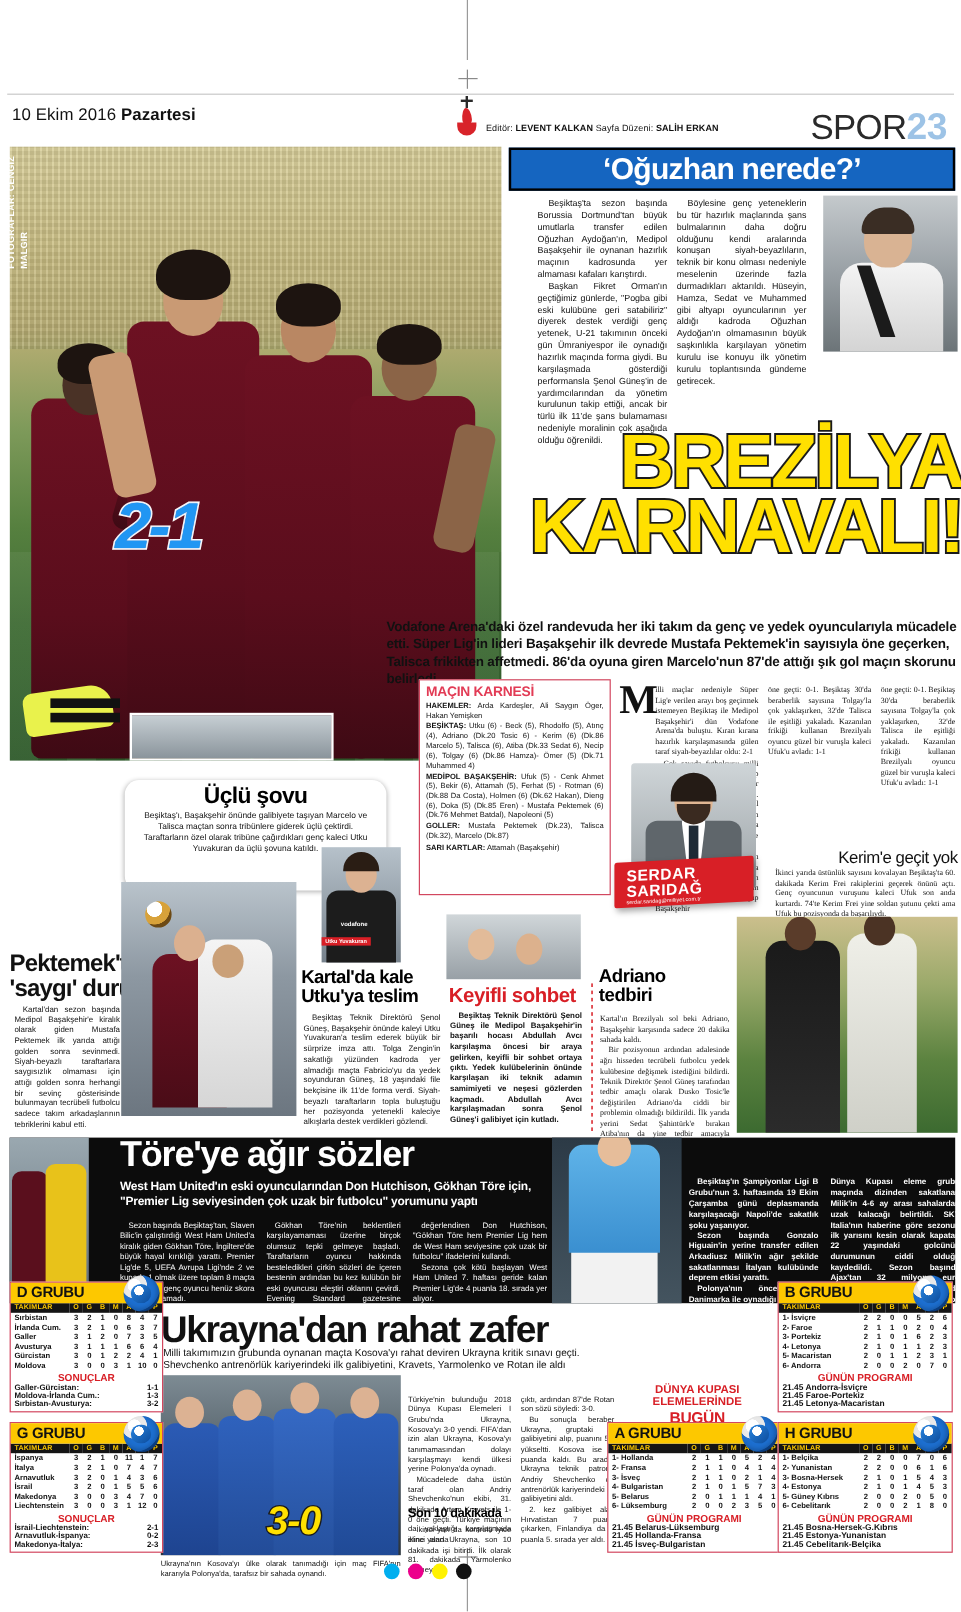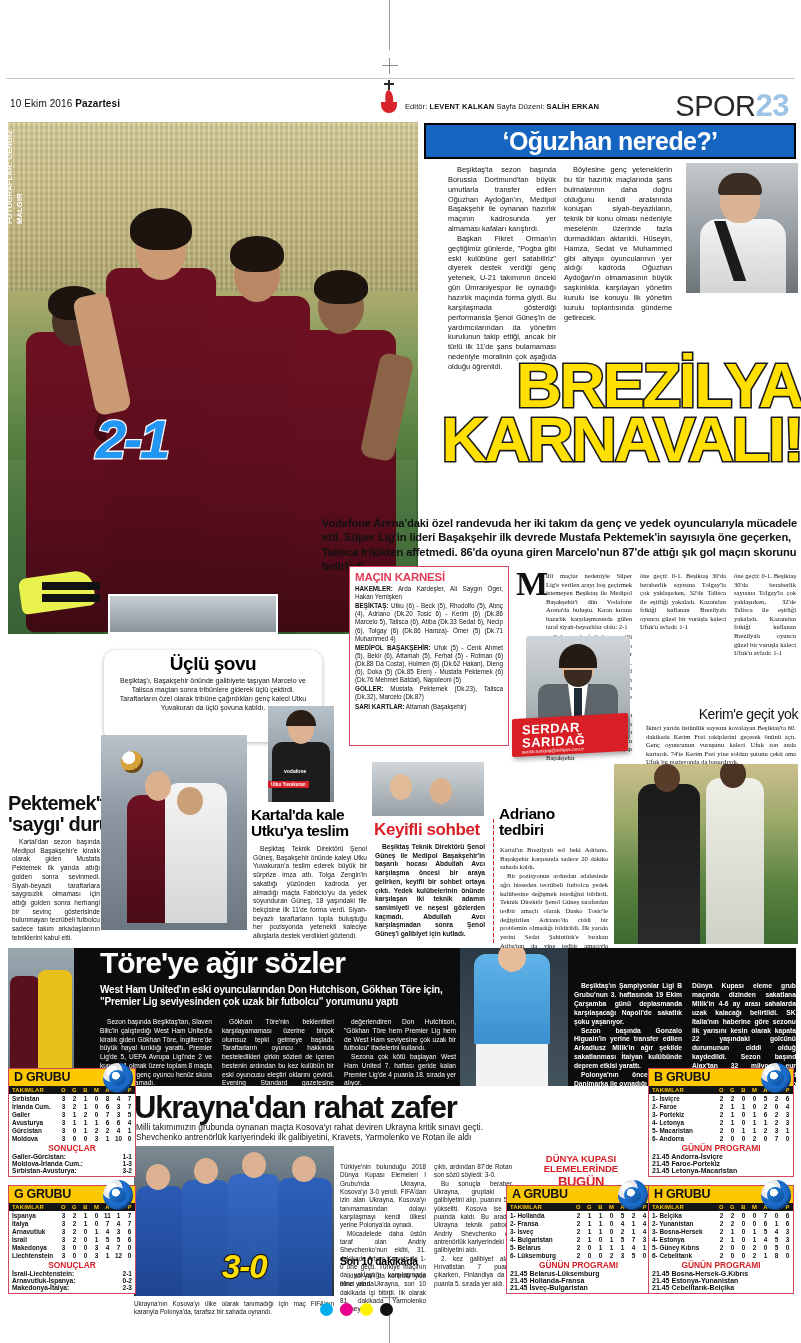--- a/index.html
+++ b/index.html
@@ -14,21 +14,21 @@
 
   
   .crop-mark { position:absolute; background:#9a9a9a; }
   .reg-cross { position:absolute; }
   .reg-cross:before, .reg-cross:after { content:""; position:absolute; background:#8a8a8a; }
   .reg-cross:before { left:0; top:7px; width:16px; height:1px; }
   .reg-cross:after { left:7px; top:0; width:1px; height:16px; }
 
   
   .masthead { position:absolute; left:0; top:86px; width:801px; height:36px; }
-  .mast-date { position:absolute; left:10px; top:12px; font-size:10px; color:#111; letter-spacing:.1px;text-align:right;}
+  .mast-date { position:absolute; left:10px; top:1px; font-size:14px; color:#111; letter-spacing:.1px;text-align:right;}
   .mast-date b { font-weight:bold; }
   .flame { position:absolute; left:381px; top:2px; width:16px; height:26px; }
   .flame .bowl { position:absolute; left:0; top:14px; width:16px; height:11px; background:#d8232a; border-radius:0 0 8px 8px; }
   .flame .fl   { position:absolute; left:4px; top:2px; width:8px; height:14px; background:#d8232a; border-radius:50% 50% 50% 50% / 70% 70% 30% 30%; transform: rotate(-6deg); }
   .flame .stem { position:absolute; left:7px; top:-8px; width:2px; height:10px; background:#2a2a2a; }
   .flame .stem2{ position:absolute; left:3px; top:-5px; width:10px; height:2px; background:#2a2a2a; }
   .mast-editor { position:absolute; left:405px; top:16px; font-size:7.5px; color:#111; letter-spacing:.1px; }
   .mast-editor .lbl { font-weight:normal; }
   .mast-editor b { font-weight:bold; }
   .mast-spor { position:absolute; right:12px; top:2px; font-size:29px; letter-spacing:-.5px; }

